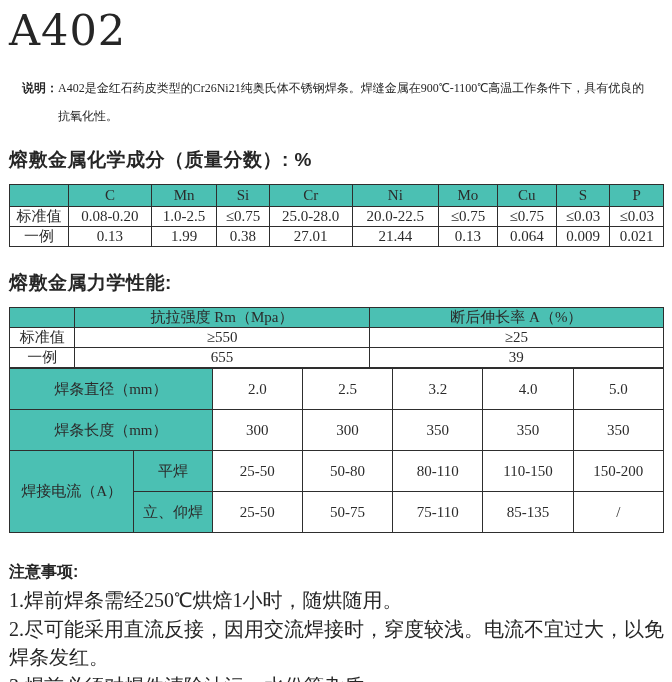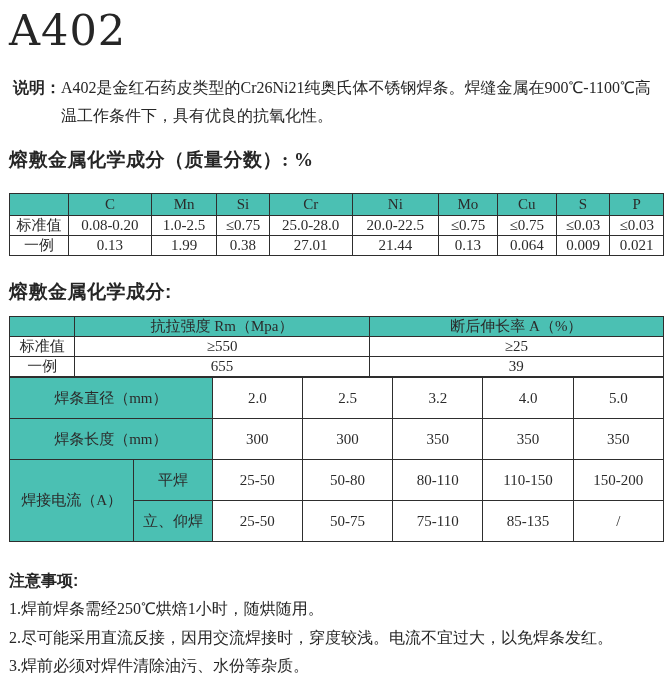--- a/index.html
+++ b/index.html
@@ -19,39 +19,39 @@
   .title {
     font-family: "DejaVu Serif", serif;
     font-size: 43px;
     font-weight: 400;
     line-height: 1.12;
     margin: 4px 0 20px 0;
     letter-spacing: 1px;
   }
   .para {
     display: flex;
-    font-size: 16px;
+    font-size: 12px;
     line-height: 28px;
-    margin: 4px;
+    margin: 13px;
   }
   .para-label {
     font-family: "Liberation Sans", sans-serif;
     font-weight: 700;
     white-space: nowrap;
     flex: 0 0 auto;
   }
   .para-text { flex: 1 1 auto; }
   .section-heading {
     font-family: "Liberation Sans", sans-serif;
     font-size: 19px;
     font-weight: 700;
     letter-spacing: 0.5px;
     margin: 0 0 0 0;
   }
-  .h-chem { margin-top: 17px; margin-bottom: 20px; font-family: Liberation Serif, serif; }
+  .h-chem { margin-top: 17px; margin-bottom: 11px; }
   .h-mech { margin-top: 23px; margin-bottom: 11px; }
   .h-curr { margin-top: 19px; margin-bottom: 11px; }
   table {
     border-collapse: collapse;
     table-layout: fixed;
     width: 655px;
     font-size: 15px;
     text-align: center;
     color: #2b2b2b;
   }
@@ -68,21 +68,21 @@
   .curr-table td { height: 41px; }
   th.hd, td.hd { background: #4bc0b3; }
   .notes-heading {
     font-family: "Liberation Sans", sans-serif;
     font-size: 16px;
     font-weight: 700;
     margin: 25px 0 0 0;
     line-height: 28px;
   }
   .note {
-    font-size: 16px;
+    font-size: 20px;
     line-height: 28.5px;
   }
 </style>
 </head>
 <body>
 
 <div class="page">
 
   <h1 class="title">A402</h1>
 
@@ -140,21 +140,21 @@
       <td>27.01</td>
       <td>21.44</td>
       <td>0.13</td>
       <td>0.064</td>
       <td>0.009</td>
       <td>0.021</td>
     </tr>
   </tbody>
     </table>
 
-  <h2 class="section-heading h-mech">熔敷金属化学成分:</h2>
+  <h2 class="section-heading h-mech">熔敷金属力学性能:</h2>
 
   <table class="mech-table">
     <colgroup>
       <col style="width:10%">
         <col style="width:45%">
         <col style="width:45%">
     </colgroup>
     <tbody>
         <tr>
       <th class="hd"></th>

